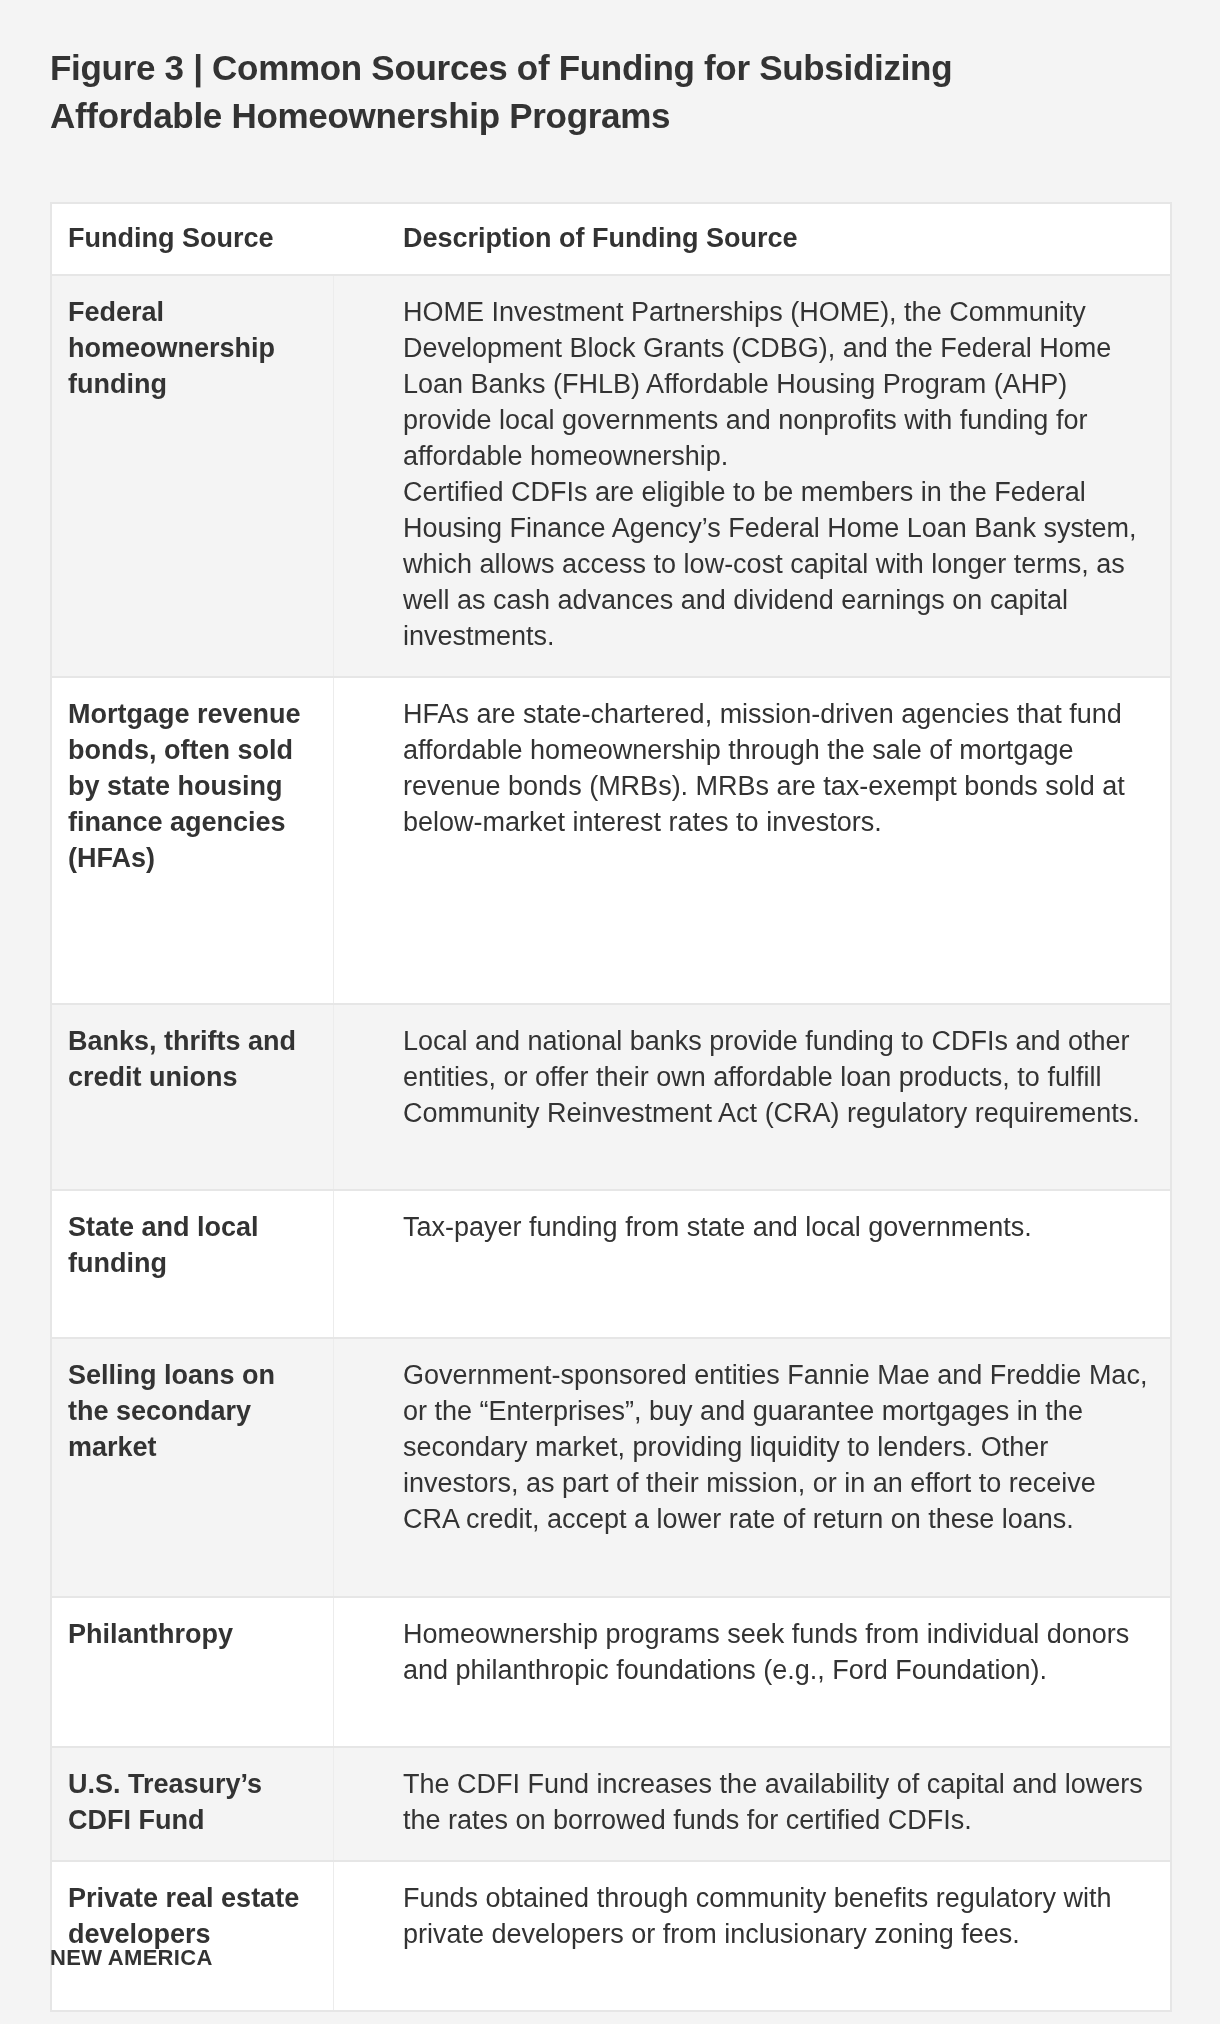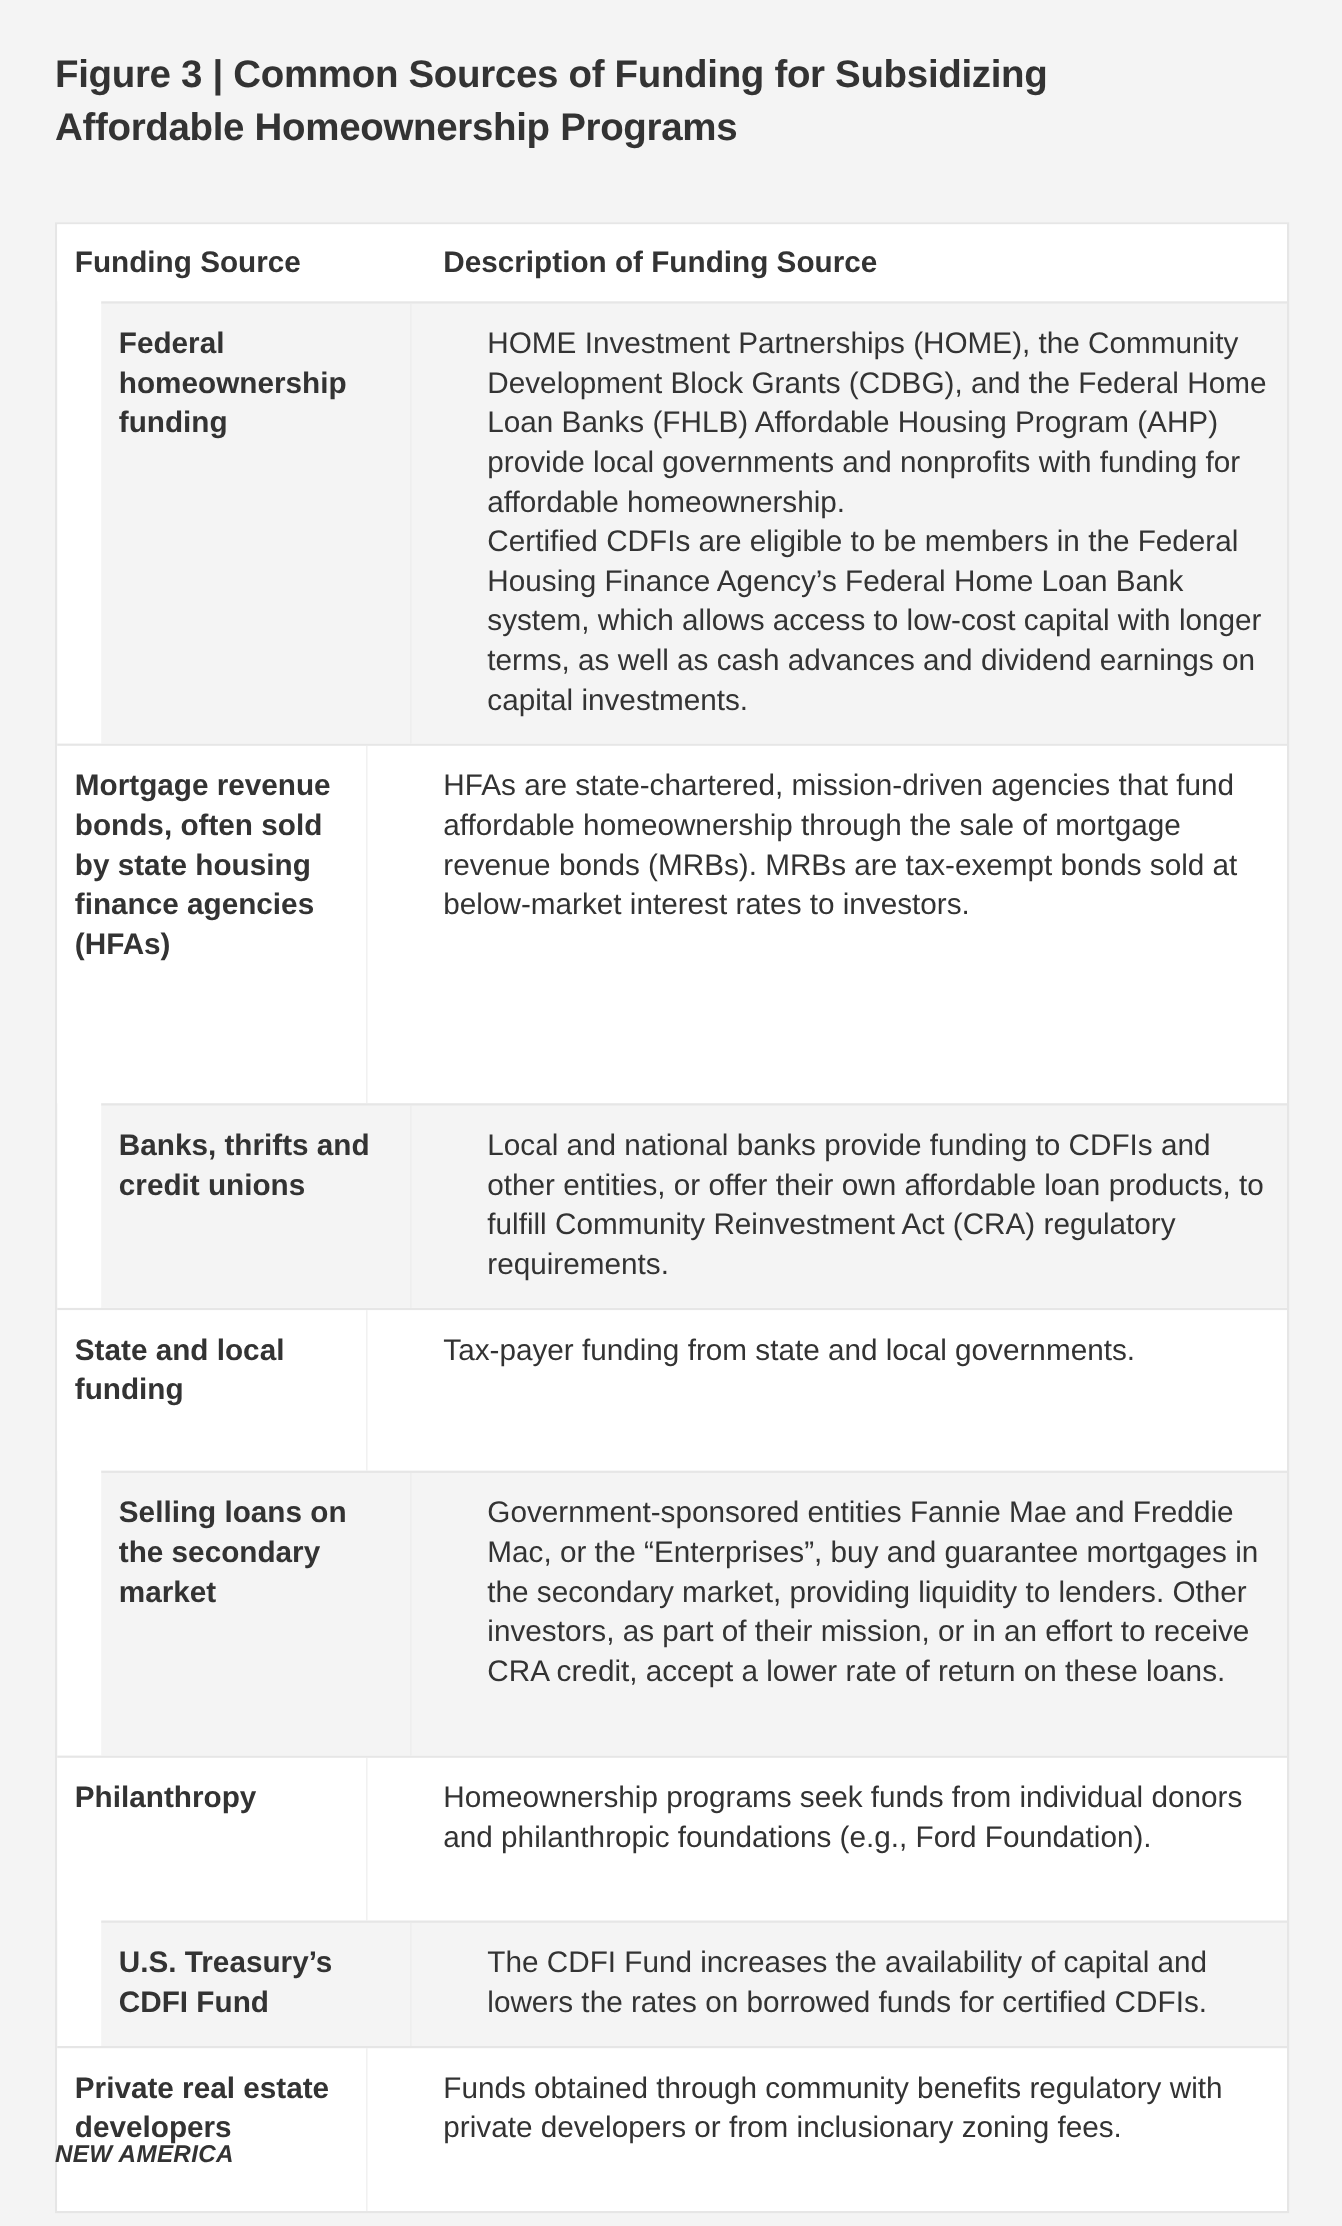--- a/index.html
+++ b/index.html
@@ -12,38 +12,38 @@
     position:absolute; left:50px; top:44px; width:1120px;
     font-size:35px; font-weight:700; line-height:48px; color:#333333;
     letter-spacing:-0.3px; margin:0;
   }
   .table {
     position:absolute; left:50px; top:202px; width:1118px;
     border:2px solid #e6e6e6; background:#ffffff;
   }
   .row { display:flex; border-top:2px solid #e6e6e6; box-sizing:border-box;gap:39px; }
   .row.header { border-top:none; background:#ffffff; }
-  .row.gray { background:#f4f4f4;margin-left:40px; }
+  .row.gray { background:#f4f4f4; }
   .row.white { background:#ffffff; }
   .cell-src {
     width:282px; box-sizing:border-box; padding:18px 14px 0 16px;
     font-weight:700; font-size:27px; line-height:36px; color:#333333;
     border-right:1px solid #ececec;
   }
   .cell-desc {
     flex:1; box-sizing:border-box; padding:18px 18px 0 30px;
     font-size:27px; line-height:36px; color:#333333;
   }
   .row.header .cell-src, .row.header .cell-desc {
     font-weight:700; border-right:none; padding-top:16px;
   }
   .para { display:block; }
   .footer {
     position:absolute; left:50px; top:1945px;
-    font-size:22px; font-weight:700; color:#333333; letter-spacing:0.3px;font-style:italic;
+    font-size:22px; font-weight:700; color:#333333; letter-spacing:0.3px;
   }
 </style>
 </head>
 <body>
 
 <h1 class="title">
   <span class="para">Figure 3 | Common Sources of Funding for Subsidizing</span>
   <span class="para">Affordable Homeownership Programs</span>
 </h1>
 

